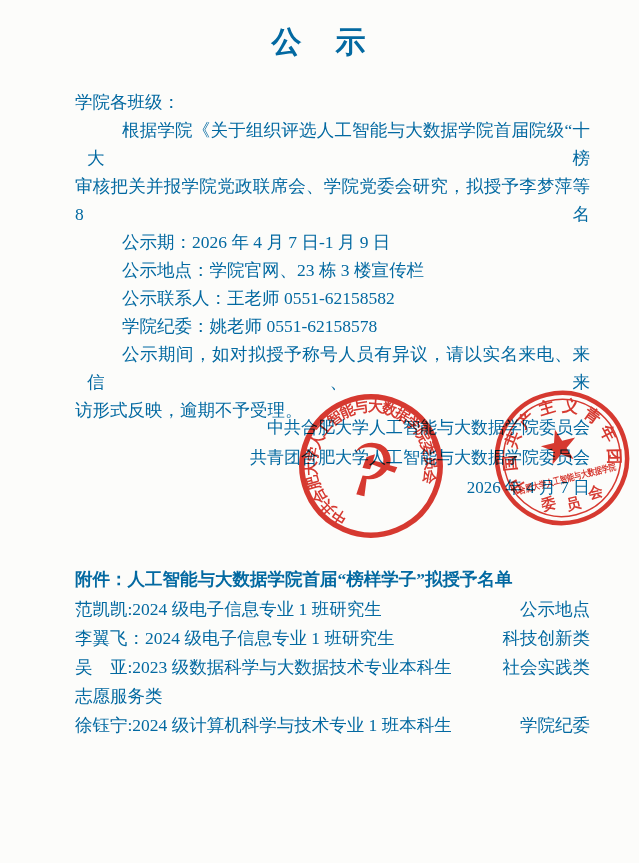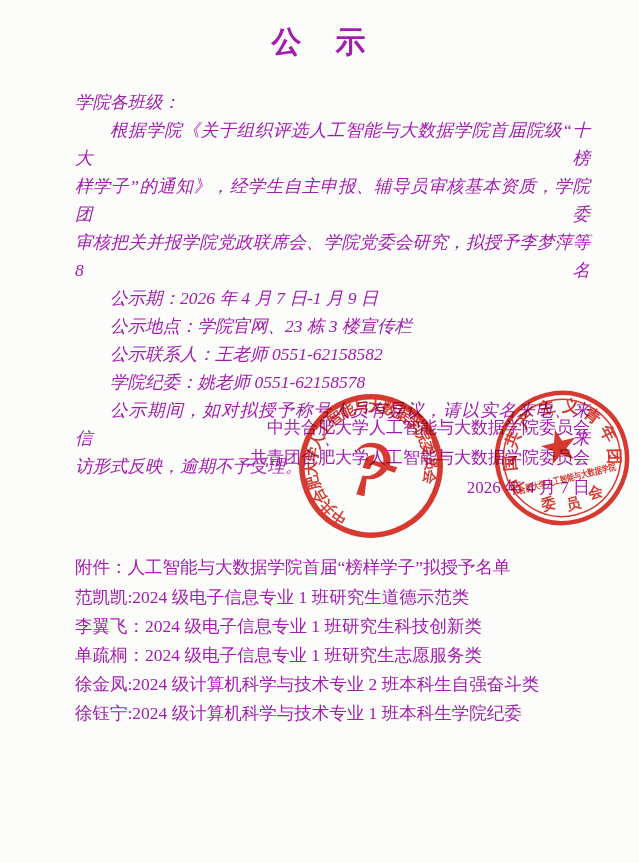--- a/index.html
+++ b/index.html
@@ -2,45 +2,45 @@
 <html><head>
 <meta charset="utf-8">
 <style>
   html, body { margin:0; padding:0; background:#e8e8e8; }
   .page {
     position:relative;
     width:639px; height:863px;
     margin:0 auto;
     background:#fcfcfa;
     font-family:"Liberation Serif","DejaVu Serif",serif;
-    color:#a21caf;
+    color:#0369a1;
     overflow:hidden;
   }
   .title {
     position:absolute; top:22px; left:0; width:100%;
     margin:0; text-align:center;
     font-size:30px; font-weight:bold; letter-spacing:2px;
   }
   .body-block {
     position:absolute; top:88px; left:75px; width:515px;
     font-size:17.5px; line-height:28px;
   }
-  .body-line { white-space:nowrap;font-style:italic; }
-  .body-line.indent { text-indent:35px; }
+  .body-line { white-space:nowrap; }
+  .body-line.indent { text-indent:35px;margin-left:12px; }
   .body-line.justify { white-space:normal; text-align:justify; text-align-last:justify; }
   .sig-block {
     position:absolute; top:413px; left:0; right:49px;
     text-align:right; font-size:17px; line-height:30px;
   }
   .attach-block {
     position:absolute; top:554px; left:75px; width:515px;
     font-size:17.5px;
   }
-  .attach-heading { font-weight:normal; line-height:26px; margin-bottom:3px; }
-  .awardee-row { display:flex; line-height:29px; }
+  .attach-heading { font-weight:bold; line-height:26px; margin-bottom:3px;margin-top:12px; }
+  .awardee-row { display:flex; justify-content:space-between; line-height:29px;gap:28px; }
   .awardee-entry { white-space:pre; }
   .awardee-category { white-space:pre; }
   .seal {
     position:absolute;
     mix-blend-mode:multiply;
     opacity:.92;
     pointer-events:none;
   }
   .seal.party  { left:296px; top:391px; }
   .seal.league { left:492px; top:388px; }
@@ -51,21 +51,20 @@
 <body>
 
 <div class="page">
 
   <h1 class="title">公　示</h1>
 
   <div class="body-block">
 
   <div class="body-line">学院各班级：</div>
       <div class="body-line indent justify">根据学院《关于组织评选人工智能与大数据学院首届院级“十大榜</div>
-      <div class="body-line justify">样学子”的通知》，经学生自主申报、辅导员审核基本资质，学院团委</div>
       <div class="body-line justify">审核把关并报学院党政联席会、学院党委会研究，拟授予李梦萍等 8 名</div>
       <div class="body-line indent">公示期：2026 年 4 月 7 日-1 月 9 日</div>
       <div class="body-line indent">公示地点：学院官网、23 栋 3 楼宣传栏</div>
       <div class="body-line indent">公示联系人：王老师 0551-62158582</div>
       <div class="body-line indent">学院纪委：姚老师 0551-62158578</div>
       <div class="body-line indent justify">公示期间，如对拟授予称号人员有异议，请以实名来电、来信、来</div>
       <div class="body-line">访形式反映，逾期不予受理。</div>
     </div>
 
   <div class="sig-block">
@@ -102,33 +101,32 @@
       </g>
     </g>
   </svg>
 
   <div class="attach-block">
     <div class="attach-heading">附件：人工智能与大数据学院首届“榜样学子”拟授予名单</div>
     <div class="awardee-list">
 
     <div class="awardee-row">
         <span class="awardee-entry">范凯凯:2024 级电子信息专业 1 班研究生</span>
-        <span class="awardee-category">道德示范类</span>
+        <span class="awardee-category">公示地点</span>
       </div>
         <div class="awardee-row">
         <span class="awardee-entry">李翼飞：2024 级电子信息专业 1 班研究生</span>
         <span class="awardee-category">科技创新类</span>
       </div>
         <div class="awardee-row">
-        <span class="awardee-entry">单疏桐：2024 级电子信息专业 1 班研究生</span>
-        <span class="awardee-category">志愿服务类</span>
+        <span class="awardee-entry">吴　亚:2023 级数据科学与大数据技术专业本科生</span>
+        <span class="awardee-category">社会实践类</span>
       </div>
         <div class="awardee-row">
-        <span class="awardee-entry">徐金凤:2024 级计算机科学与技术专业 2 班本科生</span>
-        <span class="awardee-category">自强奋斗类</span>
+        <span class="awardee-category">志愿服务类</span>
       </div>
         <div class="awardee-row">
         <span class="awardee-entry">徐钰宁:2024 级计算机科学与技术专业 1 班本科生</span>
         <span class="awardee-category">学院纪委</span>
       </div>
       </div>
   </div>
 
 </div>
 

